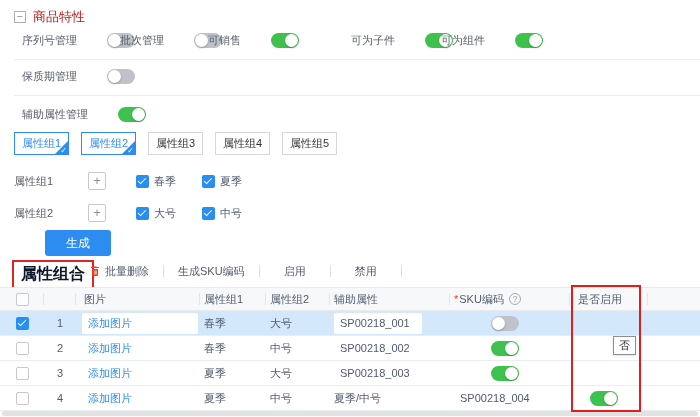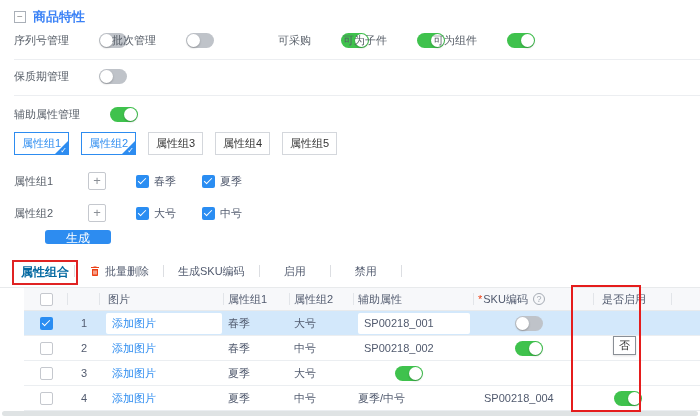--- a/index.html
+++ b/index.html
@@ -4,24 +4,24 @@
 <style>
   * { margin:0; padding:0; box-sizing:border-box; }
   html,body { width:700px; height:417px; background:#fff;
     font-family:"Liberation Sans","DejaVu Sans",sans-serif; color:#515a6e; }
   #app { position:relative; width:700px; height:417px; overflow:hidden; font-size:11px; }
 
   
   .sec-title { position:absolute; left:14px; top:8px; display:flex; align-items:center; gap:7px; }
   .collapse { width:12px; height:12px; border:1px solid #aab0b8; color:#888; font-size:10px;
     line-height:10px; text-align:center; cursor:pointer; background:#fff; }
-  .sec-title-text { font-size:13px; font-weight:bold; color:#3b82f6; }
-
-  
-  .pair { position:absolute; display:flex; align-items:center; gap:30px; height:16px; }
+  .sec-title-text { font-size:13px; font-weight:normal; color:#b91c1c; }
+
+  
+  .pair { position:absolute; display:flex; align-items:center; gap:30px; height:16px;margin-left:8px; }
   .lbl { color:#555c66; white-space:nowrap; }
   .toggle { width:28px; height:15px; border-radius:8px; background:#bfc3c9; position:relative;
     cursor:pointer; flex:none; }
   .toggle::after { content:''; position:absolute; width:13px; height:13px; border-radius:50%;
     background:#fff; top:1px; left:1px; box-shadow:0 1px 2px rgba(0,0,0,.25); }
   .toggle.on { background:#3fc24d; }
   .toggle.on::after { left:auto; right:1px; }
 
   .hline { position:absolute; left:14px; right:0; height:0; border-top:1px solid #eceef1; }
 
@@ -42,51 +42,51 @@
     font-size:13px; line-height:16px; text-align:center; cursor:pointer; margin-right:30px;
     border-radius:2px; }
   .opt { display:flex; align-items:center; gap:5px; margin-right:26px; cursor:pointer; }
   .cb { width:13px; height:13px; border-radius:2px; background:#2a8df2; position:relative;
     display:inline-block; flex:none; cursor:pointer; }
   .cb::after { content:''; position:absolute; left:4px; top:1px; width:3px; height:7px;
     border-right:1.5px solid #fff; border-bottom:1.5px solid #fff; transform:rotate(45deg); }
   .cb.un { background:#fff; border:1px solid #c5c8ce; }
   .cb.un::after { display:none; }
 
-  .gen-btn { position:absolute; left:45px; top:230px; width:66px; height:14px; background:#2d8cf0;
+  .gen-btn { position:absolute; left:45px; top:230px; width:66px; height:26px; background:#2d8cf0;
     color:#fff; border:none; border-radius:3px; font-size:12px; cursor:pointer; font-family:inherit; }
 
   
   .combo-box { position:absolute; left:12px; top:260px; border:2px solid #e02323; padding:2px 7px;
-    font-size:12px; font-weight:bold; color:#0369a1; background:#fff; }
+    font-size:16px; font-weight:bold; color:#0f172a; background:#fff; }
   .toolbar { position:absolute; left:68px; top:261px; display:flex; align-items:center; height:20px; }
   .tsep { width:1px; height:12px; background:#dcdee2; margin:0 6px; }
   .titem { display:flex; align-items:center; gap:4px; color:#515a6e; cursor:pointer; padding:0 8px;
     white-space:nowrap; }
   .titem.wide { padding:0 18px; }
 
   
-  .tbl { position:absolute; left:0; top:287px; width:700px; border-top:1px solid #e8eaec;padding-left:24px; }
+  .tbl { position:absolute; left:0; top:287px; width:700px; border-top:1px solid #e8eaec; }
   .trow { display:grid; grid-template-columns:44px 32px 124px 66px 64px 120px 120px 78px 1fr;
     align-items:center; height:25px; border-bottom:1px solid #ebeef1; background:#fff; }
   .trow.thead { height:23px; background:#f7f8fa; border-bottom:1px solid #e8eaec; color:#515a6e; }
   .trow.selected { background:#d3e8fb; }
   .tc { display:flex; align-items:center; height:100%; padding-left:4px; position:relative; }
   .thead .tc::after { content:''; position:absolute; right:0; top:5px; bottom:5px; width:1px;
     background:#e2e5e9; }
   .thead .tc:last-child::after { display:none; }
   .tc.cen { justify-content:center; padding-left:0; }
   .req { color:#ed4014; margin-right:1px; }
   .help-icon { width:12px; height:12px; border:1px solid #a6acb4; border-radius:50%; color:#a6acb4;
     font-size:9px; line-height:10px; text-align:center; margin-left:5px; cursor:pointer; }
   .add-img { color:#2d8cf0; cursor:pointer; padding-left:8px; }
   .imgbox { width:116px; height:21px; background:#fff; border-radius:2px; display:flex;
     align-items:center; margin-left:2px; }
   .imgbox .add-img { padding-left:6px; }
-  .sku-input { width:112px; height:21px; border:none; background:#fff; font-size:11px;
+  .sku-input { width:88px; height:21px; border:none; background:#fff; font-size:11px;
     color:#515a6e; padding-left:6px; border-radius:2px; outline:none; font-family:inherit; }
   .tgl-cell { justify-content:center; padding-right:14px; }
 
   
   .red-annot { position:absolute; left:571px; top:285px; width:70px; height:127px;
     border:2px solid #e51c1c; pointer-events:none; z-index:5; }
   .tooltip { position:absolute; left:613px; top:336px; background:#fff; border:1px solid #8a8f96;
     padding:1px 5px; font-size:11px; color:#333; z-index:6; box-shadow:0 1px 2px rgba(0,0,0,.12); }
   .hbar { position:absolute; left:2px; top:411px; width:696px; height:5px; background:#dfe3e4;
     border-radius:3px; cursor:pointer; }
@@ -102,22 +102,22 @@
   </div>
 
   <div class="pair" style="left:14px;top:32px">
     <span class="lbl">序列号管理</span>
     <span class="toggle"></span>
   </div>
   <div class="pair" style="left:112px;top:32px">
     <span class="lbl">批次管理</span>
     <span class="toggle"></span>
   </div>
-  <div class="pair" style="left:278px;top:32px">
-    <span class="lbl">可采购</span>
+  <div class="pair" style="left:200px;top:32px">
+    <span class="lbl">可销售</span>
     <span class="toggle on"></span>
   </div>
   <div class="pair" style="left:343px;top:32px">
     <span class="lbl">可为子件</span>
     <span class="toggle on"></span>
   </div>
   <div class="pair" style="left:433px;top:32px">
     <span class="lbl">可为组件</span>
     <span class="toggle on"></span>
   </div>
@@ -265,20 +265,23 @@
     <div class="trow">
       <div class="tc cen">
           <span class="cb un"></span>
         </div>
       <div class="tc cen">3</div>
       <div class="tc">
           <span class="add-img">添加图片</span>
         </div>
       <div class="tc">夏季</div>
       <div class="tc">大号</div>
+      <div class="tc">
+          <input class="sku-input" value="SP00218_003" style="">
+        </div>
       <div class="tc tgl-cell">
           <span class="toggle on"></span>
         </div>
       <div class="tc"></div>
     </div>
 
     <div class="trow">
       <div class="tc cen">
           <span class="cb un"></span>
         </div>

